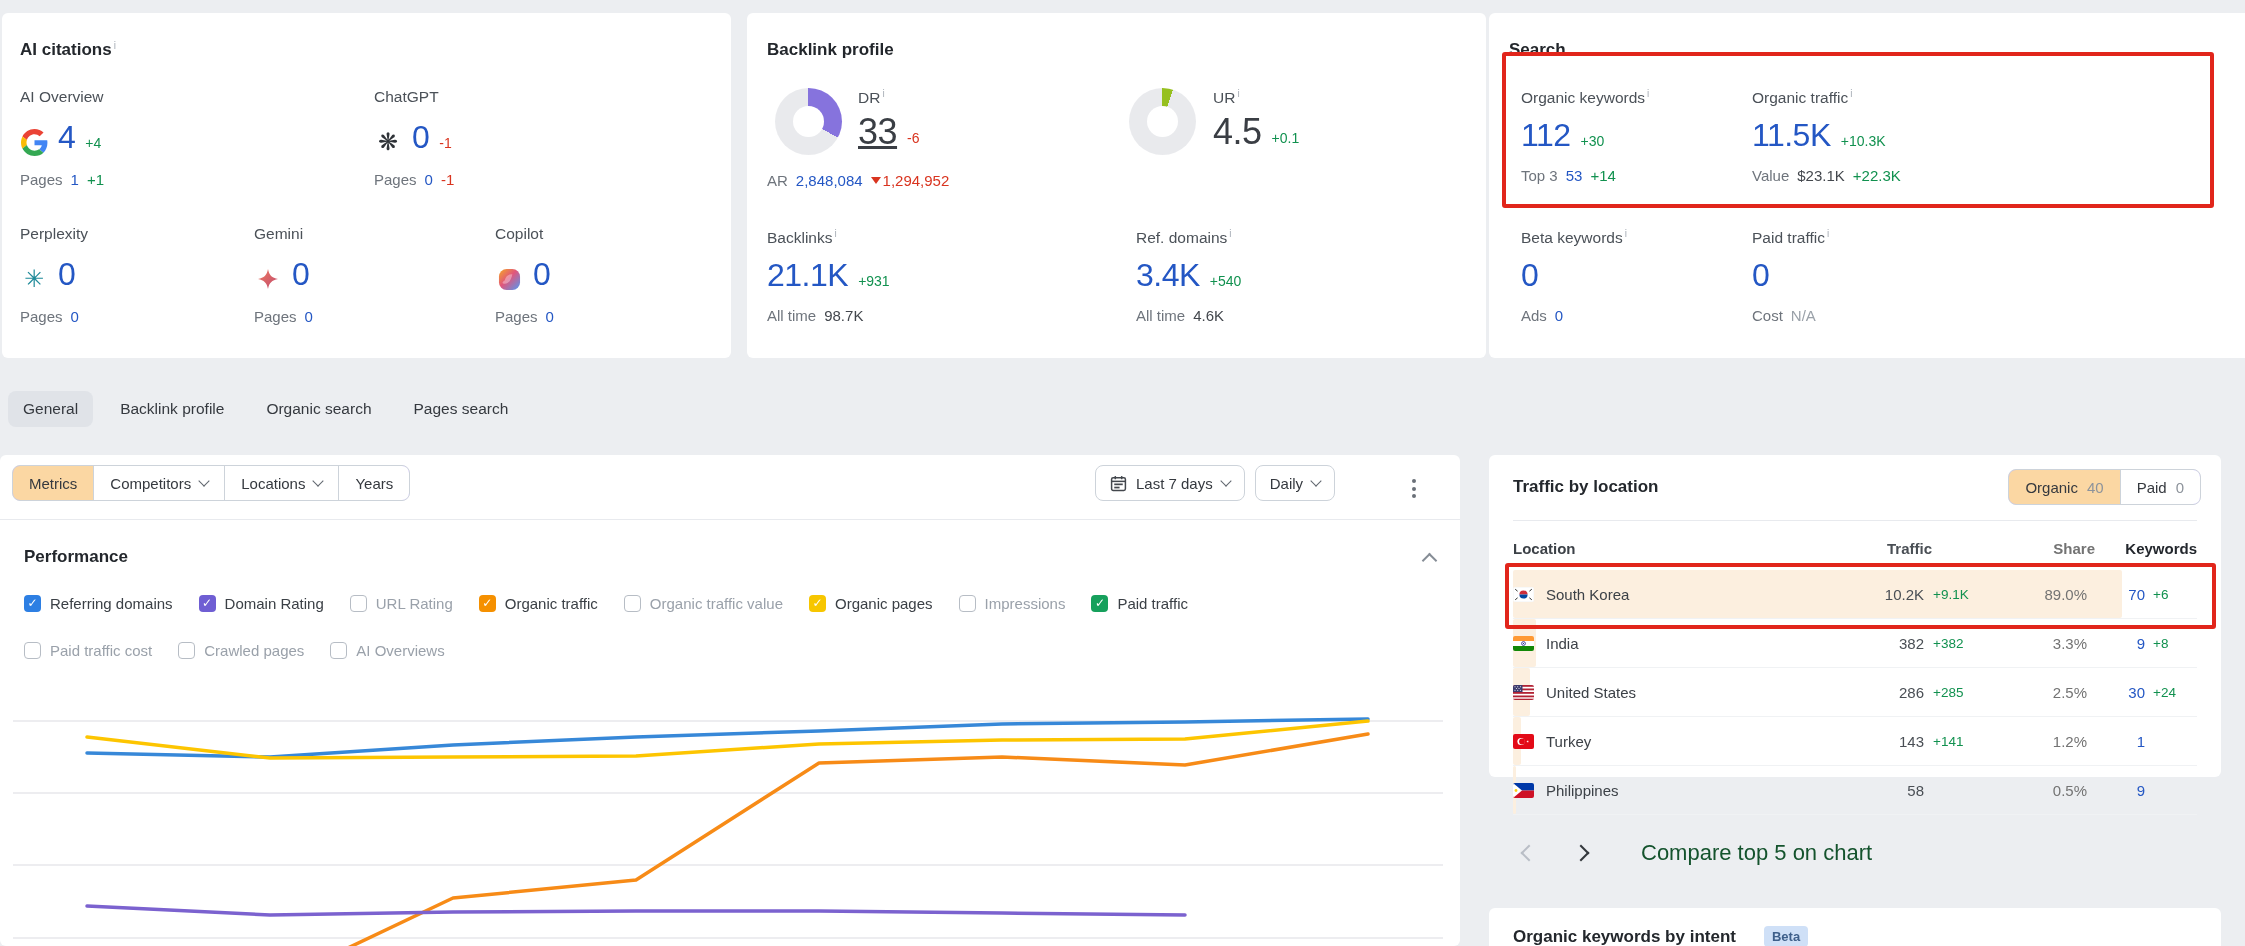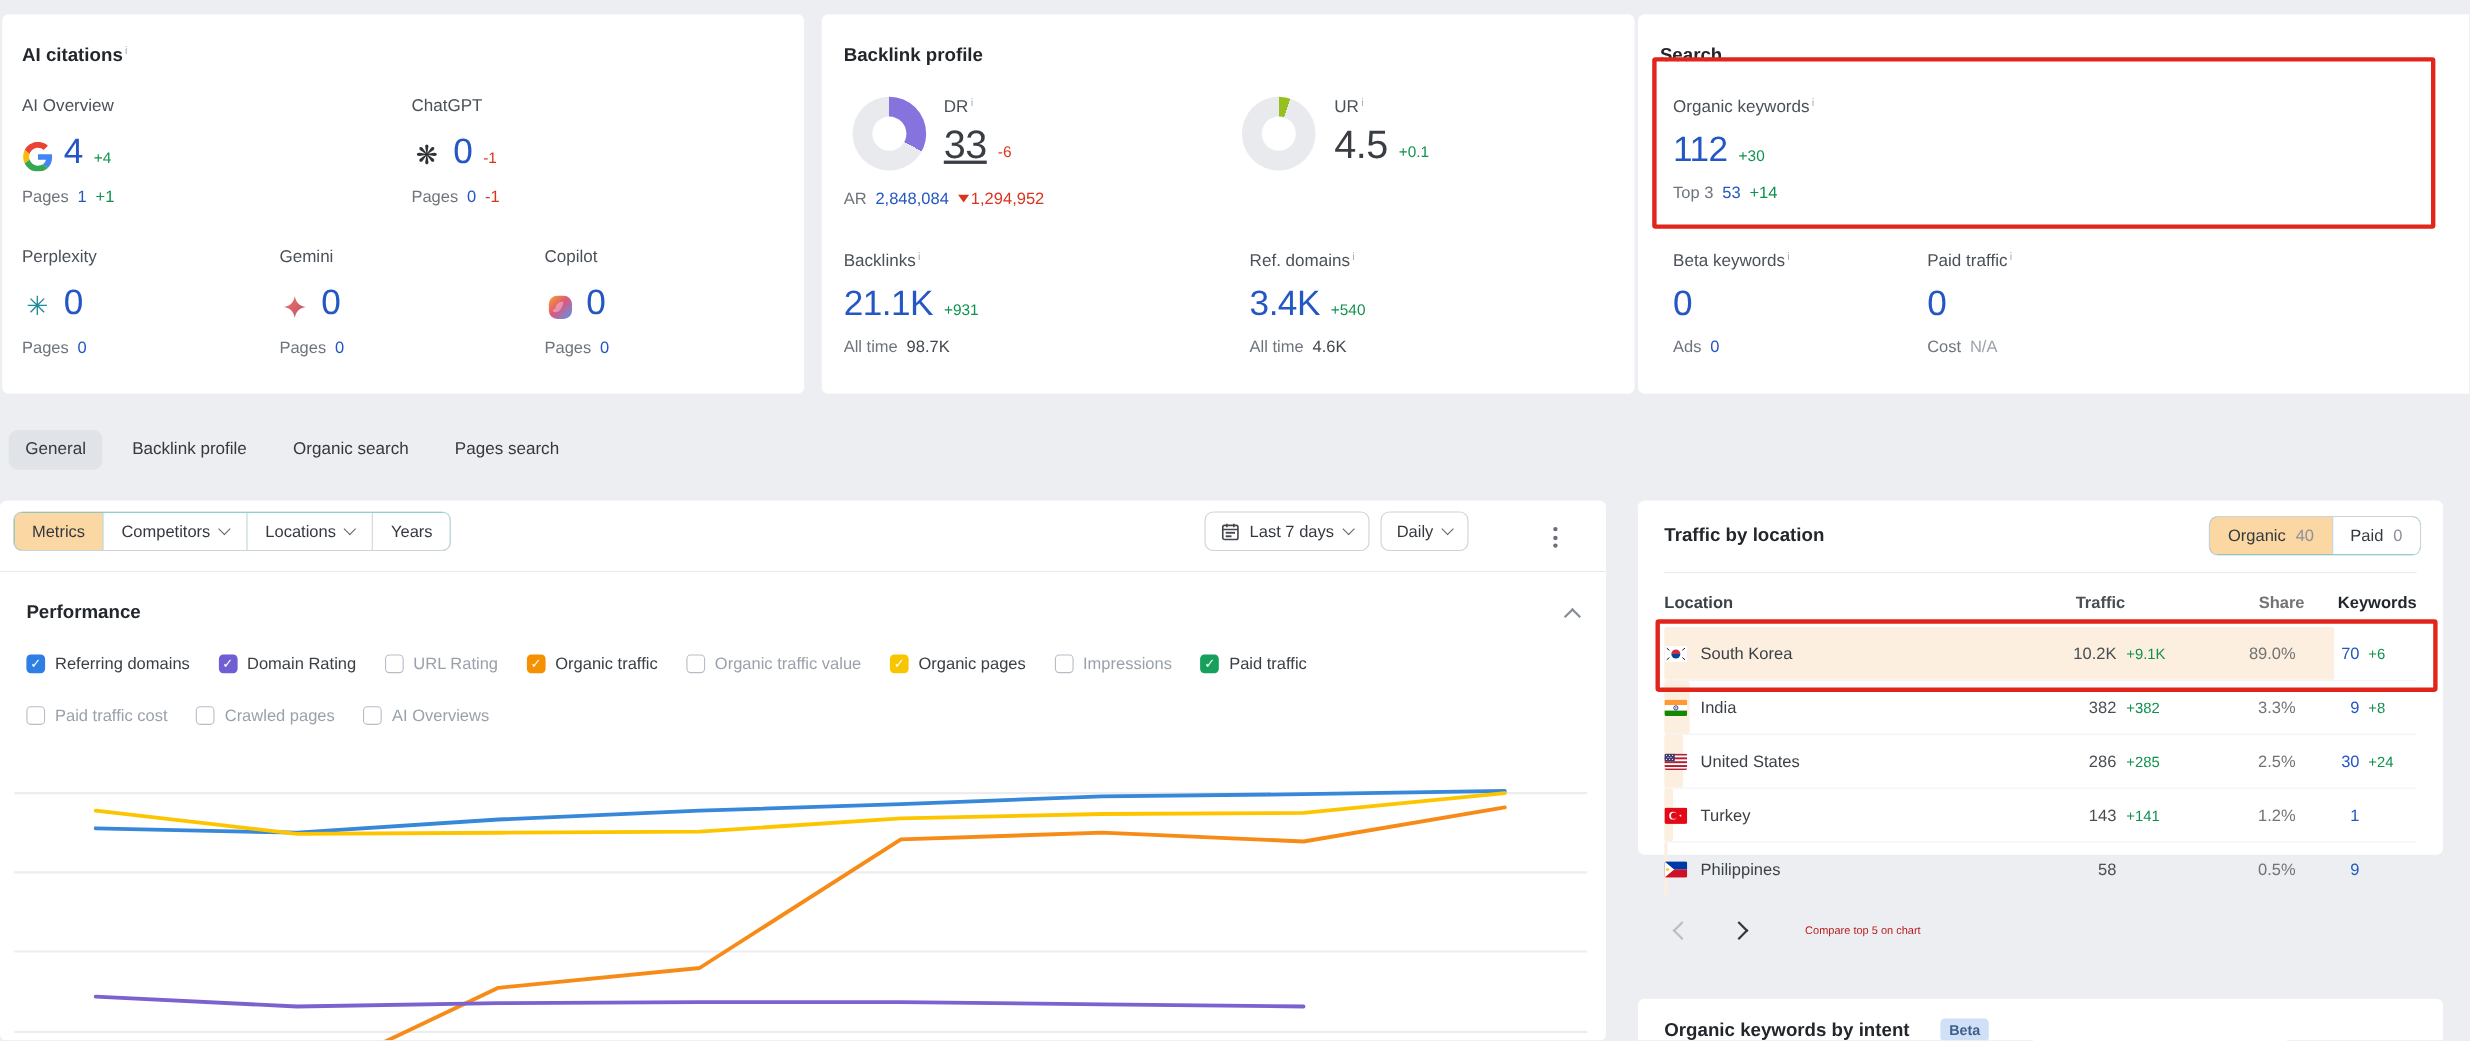--- a/index.html
+++ b/index.html
@@ -22,21 +22,21 @@
   .aicon{width:28px;height:28px;display:inline-flex;align-items:center;justify-content:center;}
   .glyph{font-size:24px;line-height:1;}
   .donut{width:67px;height:67px;border-radius:50%;position:relative;}
   .donut::after{content:"";position:absolute;inset:18px;background:#fff;border-radius:50%;}
   .tri-down{width:0;height:0;border-left:5px solid transparent;border-right:5px solid transparent;border-top:7px solid #d9341f;display:inline-block;}
   
   .tabs{position:absolute;left:8px;top:388px;display:flex;align-items:center;gap:12px;height:42px;}
   .tab{padding:9px 15px;font-size:15.5px;color:#35393f;border-radius:8px;cursor:pointer;white-space:nowrap;}
   .tab.active{background:#e0e3e8;font-weight:400;}
   
-  .seg{display:inline-flex;border:1px solid #cdd3da;border-radius:8px;overflow:hidden;background:#14b8a6;height:36px;box-sizing:border-box;}
+  .seg{display:inline-flex;border:1px solid #cdd3da;border-radius:8px;overflow:hidden;background:#c4b5fd;height:36px;box-sizing:border-box;}
   .seg .seg-btn{display:inline-flex;align-items:center;gap:9px;padding:0 16px;font-size:15px;color:#35393f;border-right:1px solid #cdd3da;background:#fff;white-space:nowrap;}
   .seg .seg-btn:last-child{border-right:none;}
   .seg .seg-btn.active{background:#fbd7a3;}
   .btn{display:inline-flex;align-items:center;gap:9px;height:36px;box-sizing:border-box;padding:0 14px;border:1px solid #cdd3da;border-radius:8px;background:#fff;font-size:15px;color:#35393f;white-space:nowrap;}
   .caret{width:7px;height:7px;border-right:1.6px solid #60666e;border-bottom:1.6px solid #60666e;transform:rotate(45deg);margin-top:-4px;flex:none;}
   .kebab{display:inline-flex;flex-direction:column;gap:3.5px;padding:6px;}
   .kebab i{width:4px;height:4px;border-radius:50%;background:#6a7078;}
   .chev-up{width:9px;height:9px;border-right:2px solid #868d96;border-bottom:2px solid #868d96;transform:rotate(-135deg);}
   
   .cb-rows{position:absolute;left:24px;right:40px;}
@@ -238,20 +238,32 @@
         <span class="bigval">112</span>
         <span class="delta" style="padding-bottom:5px;">+30</span>
       </div>
       <div class="subrow" style="margin-top:13px;">
         <span>Top 3</span>
         <span class="blue">53</span>
         <span class="green">+14</span>
       </div>
     </div>
 
+    <div style="position:absolute;left:263px;top:75px;">
+      <div class="mlabel"><span>Organic traffic</span><sup class="info">i</sup></div>
+      <div class="valrow" style="margin-top:10px;">
+        <span class="bigval">11.5K</span>
+        <span class="delta" style="padding-bottom:5px;">+10.3K</span>
+      </div>
+      <div class="subrow" style="margin-top:13px;">
+        <span>Value</span>
+        <span class="dark">$23.1K</span>
+        <span class="green">+22.3K</span>
+      </div>
+    </div>
 
     <div style="position:absolute;left:32px;top:215px;">
       <div class="mlabel"><span>Beta keywords</span><sup class="info">i</sup></div>
       <div class="valrow" style="margin-top:10px;">
         <span class="bigval">0</span>
       </div>
       <div class="subrow" style="margin-top:13px;">
         <span>Ads</span>
         <span class="blue">0</span>
       </div>
@@ -528,21 +540,21 @@
             <span class="c-share">0.5%</span>
             <span class="c-kw">9</span>
             <span class="c-kdelta"></span>
           </span>
         </div>
       </div>
     <div class="redbox" style="left:16px;top:108px;width:703px;height:58px;"></div>
     <div style="position:absolute;left:34px;top:385px;display:flex;align-items:center;gap:40px;">
       <span class="page-chev prev"></span>
       <span class="page-chev next"></span>
-      <span style="font-size:10px;color:#b91c1c;margin-left:14px;">Compare top 5 on chart</span>
+      <span style="font-size:22px;color:#14532d;margin-left:14px;">Compare top 5 on chart</span>
     </div>
   </section>
 
   <section class="panel" style="left:1489px;top:908px;width:732px;height:120px;">
     <div style="position:absolute;left:24px;top:18px;display:flex;align-items:center;">
       <span class="card-title">Organic keywords by intent</span>
       <span class="beta">Beta</span>
     </div>
   </section>
 

